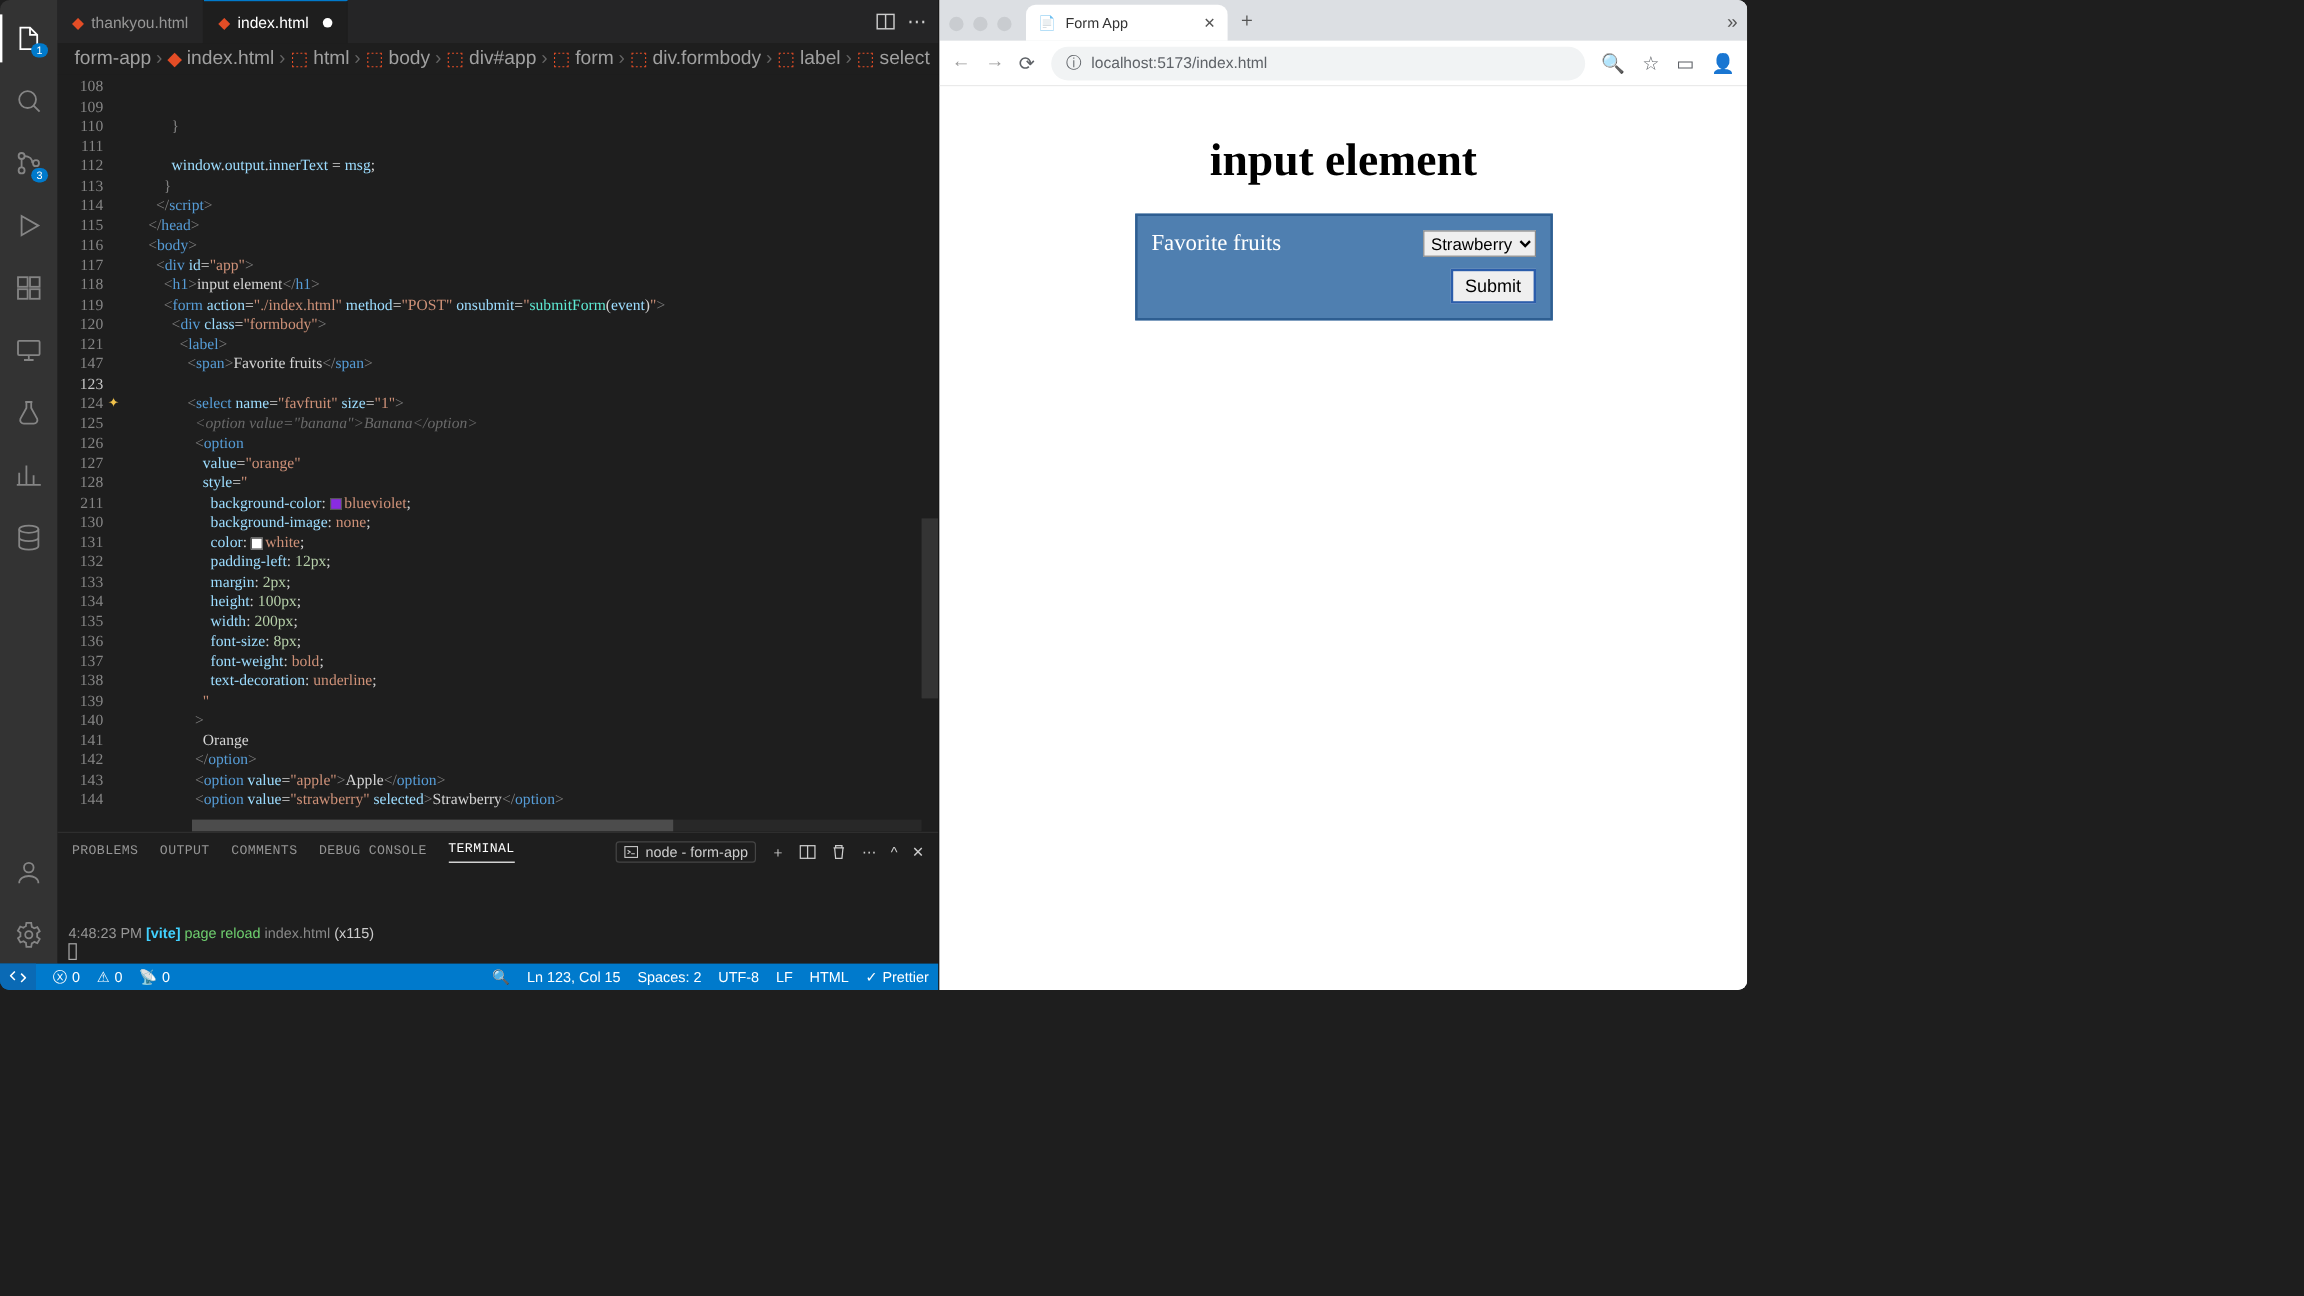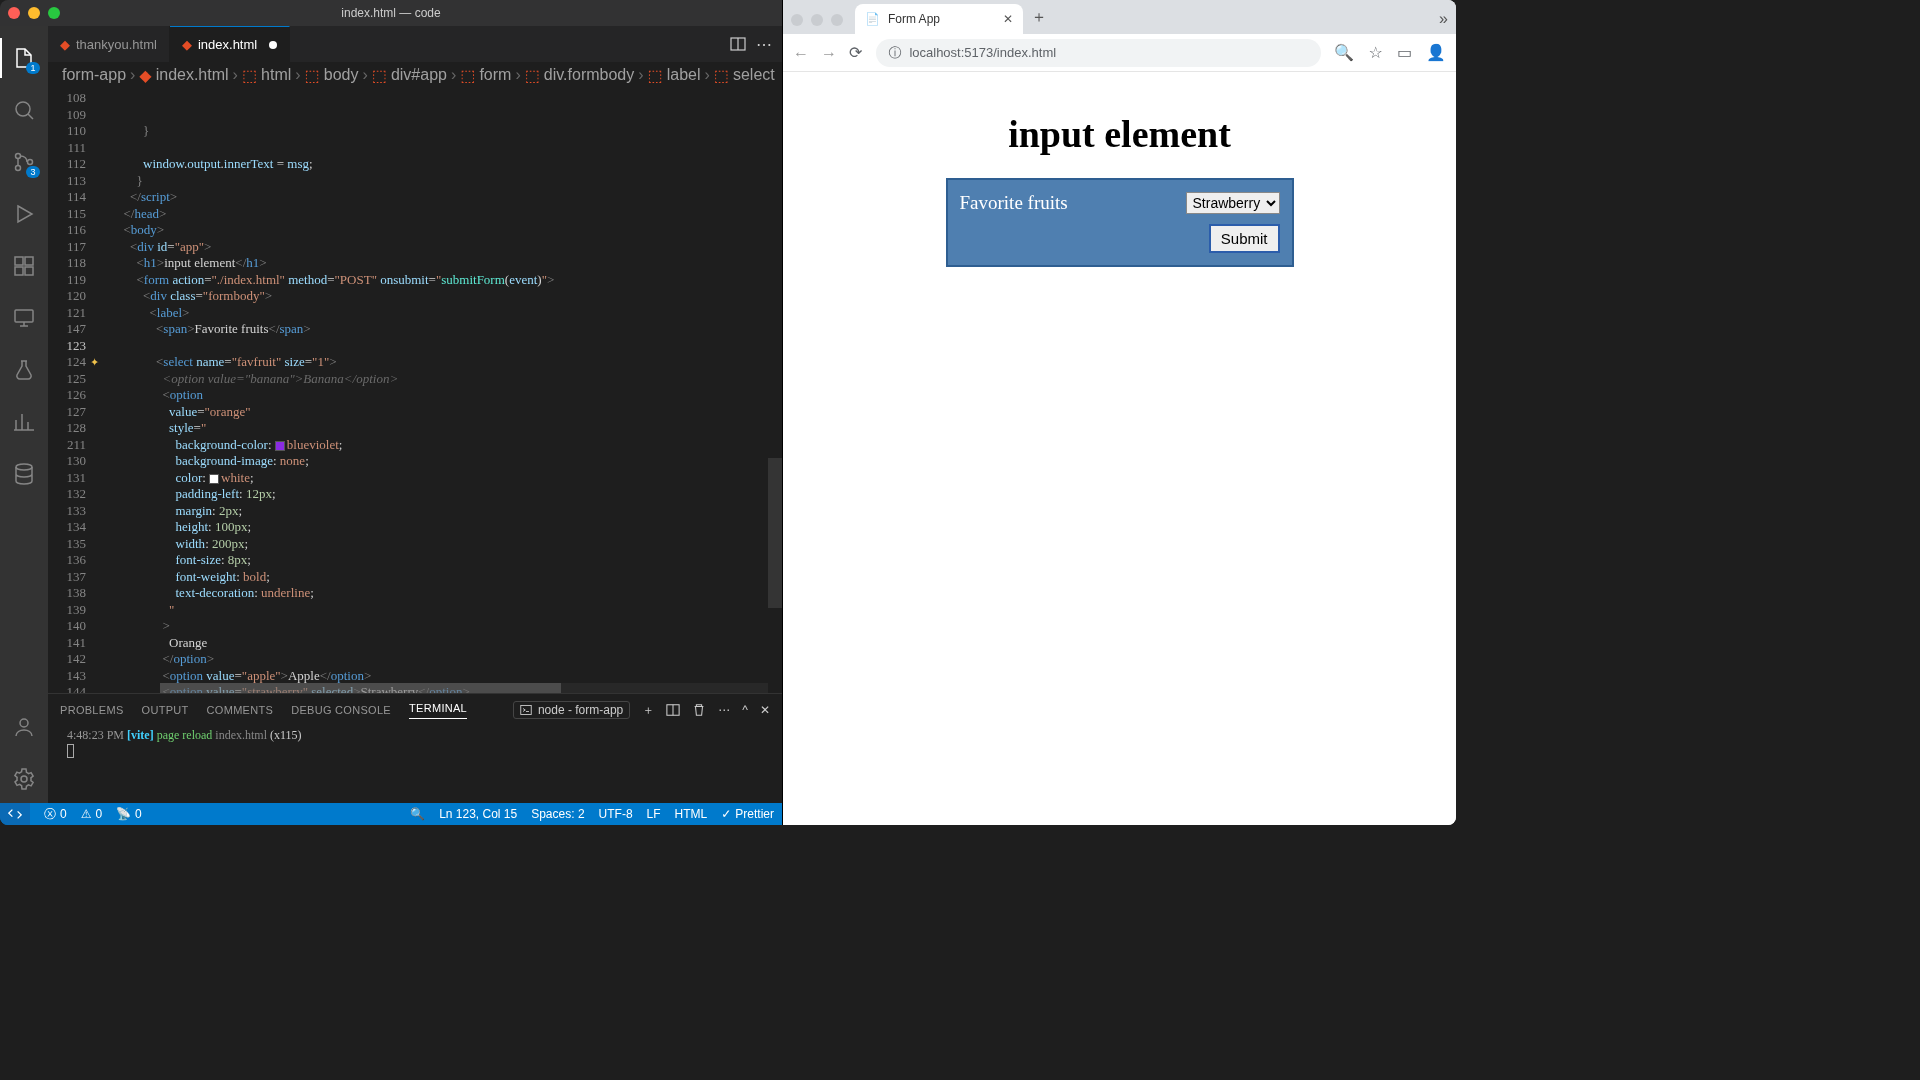--- a/index.html
+++ b/index.html
@@ -46,25 +46,25 @@
   .ghost { color: #6a6a6a; font-style: italic; }
   .spark { position: absolute; left: -14px; color: #f0c24b; font-size: 11px; }
   .tag { color: #569cd6; } .brkt { color: #808080; } .attr { color: #9cdcfe; } .str { color: #ce9178; } .fn { color: #5eead4; } .prop { color: #9cdcfe; } .num { color: #b5cea8; }
   .colorbox { display: inline-block; width: 10px; height: 10px; border: 1px solid #555; vertical-align: middle; margin-right: 2px; }
   .hscroll { position: absolute; bottom: 0; left: 56px; right: 14px; height: 10px; background: rgba(80,80,80,.2); }
   .hscroll-thumb { height: 100%; background: rgba(120,120,120,.45); width: 66%; }
   .minimap-slider { position: absolute; right: 0; top: 370px; width: 14px; height: 150px; background: rgba(120,120,120,.25); }
 
   .panel { height: 110px; border-top: 1px solid #333; background: #1e1e1e; display: flex; flex-direction: column; }
   .panel-tabs { height: 32px; display: flex; align-items: center; padding: 0 12px; gap: 18px; font-size: 11px; color: #969696; }
-  .panel-tabs .ptab { cursor: pointer; letter-spacing: .3px; }
+  .panel-tabs .ptab { cursor: pointer; letter-spacing: .3px; font-family: Liberation Mono, monospace; }
   .panel-tabs .ptab.active { color: #fff; border-bottom: 1px solid #fff; padding-bottom: 4px; }
   .panel-right { margin-left: auto; display: flex; align-items: center; gap: 12px; color: #ccc; font-size: 12px; }
   .term-select { display: flex; align-items: center; gap: 6px; border: 1px solid #454545; padding: 1px 6px; border-radius: 3px; }
-  .panel-body { flex: 1; font-family: Liberation Serif, serif; font-size: 12px; color: #ccc; padding: 2px 19px; }
+  .panel-body { flex: 1; font-family: Liberation Sans, sans-serif; font-size: 12px; color: #ccc; padding: 2px 9px; margin-top: 43px; }
   .term-time { color: #969696; } .term-vite { color: #41d1ff; font-weight: bold; } .term-cmd { color: #6fcf6f; } .term-file { color: #888; }
   .cursor-block { display:inline-block; width: 7px; height: 14px; border: 1px solid #aaa; vertical-align: middle; }
 
   .statusbar { height: 22px; background: #007acc; display: flex; align-items: center; color: #fff; font-size: 12px; padding: 0 8px; gap: 14px; }
   .sb-left, .sb-right { display: flex; align-items: center; gap: 14px; }
   .sb-right { margin-left: auto; }
   .sb-item { display: flex; align-items: center; gap: 4px; }
   .sb-remote { background: #0a6ab5; margin: -2px 0 -2px -8px; padding: 2px 8px; height: 22px; display:flex; align-items:center; }
 
   
@@ -88,28 +88,20 @@
   .formrow { display: flex; align-items: center; justify-content: space-between; }
   .formlabel { color: #fff; font-size: 19px; font-family: Times, serif; }
   .formselect { background: #efefef; border: 1px solid #888; font-size: 14px; padding: 1px 2px; }
   .submitbtn { align-self: flex-end; background: #efefef; border: 2px solid #2b5dab; padding: 4px 10px; font-size: 15px; cursor: pointer; }
   svg { display: block; }
 </style>
 </head>
 <body>
 
 <div class="vscode">
-  <div class="titlebar">
-    <div class="traffic">
-      <div class="dot red"></div>
-      <div class="dot yellow"></div>
-      <div class="dot green"></div>
-    </div>
-    <div class="titlecenter">index.html — code</div>
-  </div>
 
   <div class="vs-body">
     <div class="activitybar">
       <div class="act-item active">
         <svg width="24" height="24" viewBox="0 0 24 24" fill="none" stroke="currentColor" stroke-width="1.5">
             <path d="M13 3H5v18h14V9z"></path>
             <path d="M13 3v6h6"></path>
           </svg>
         <span class="badge">1</span>
       </div>

